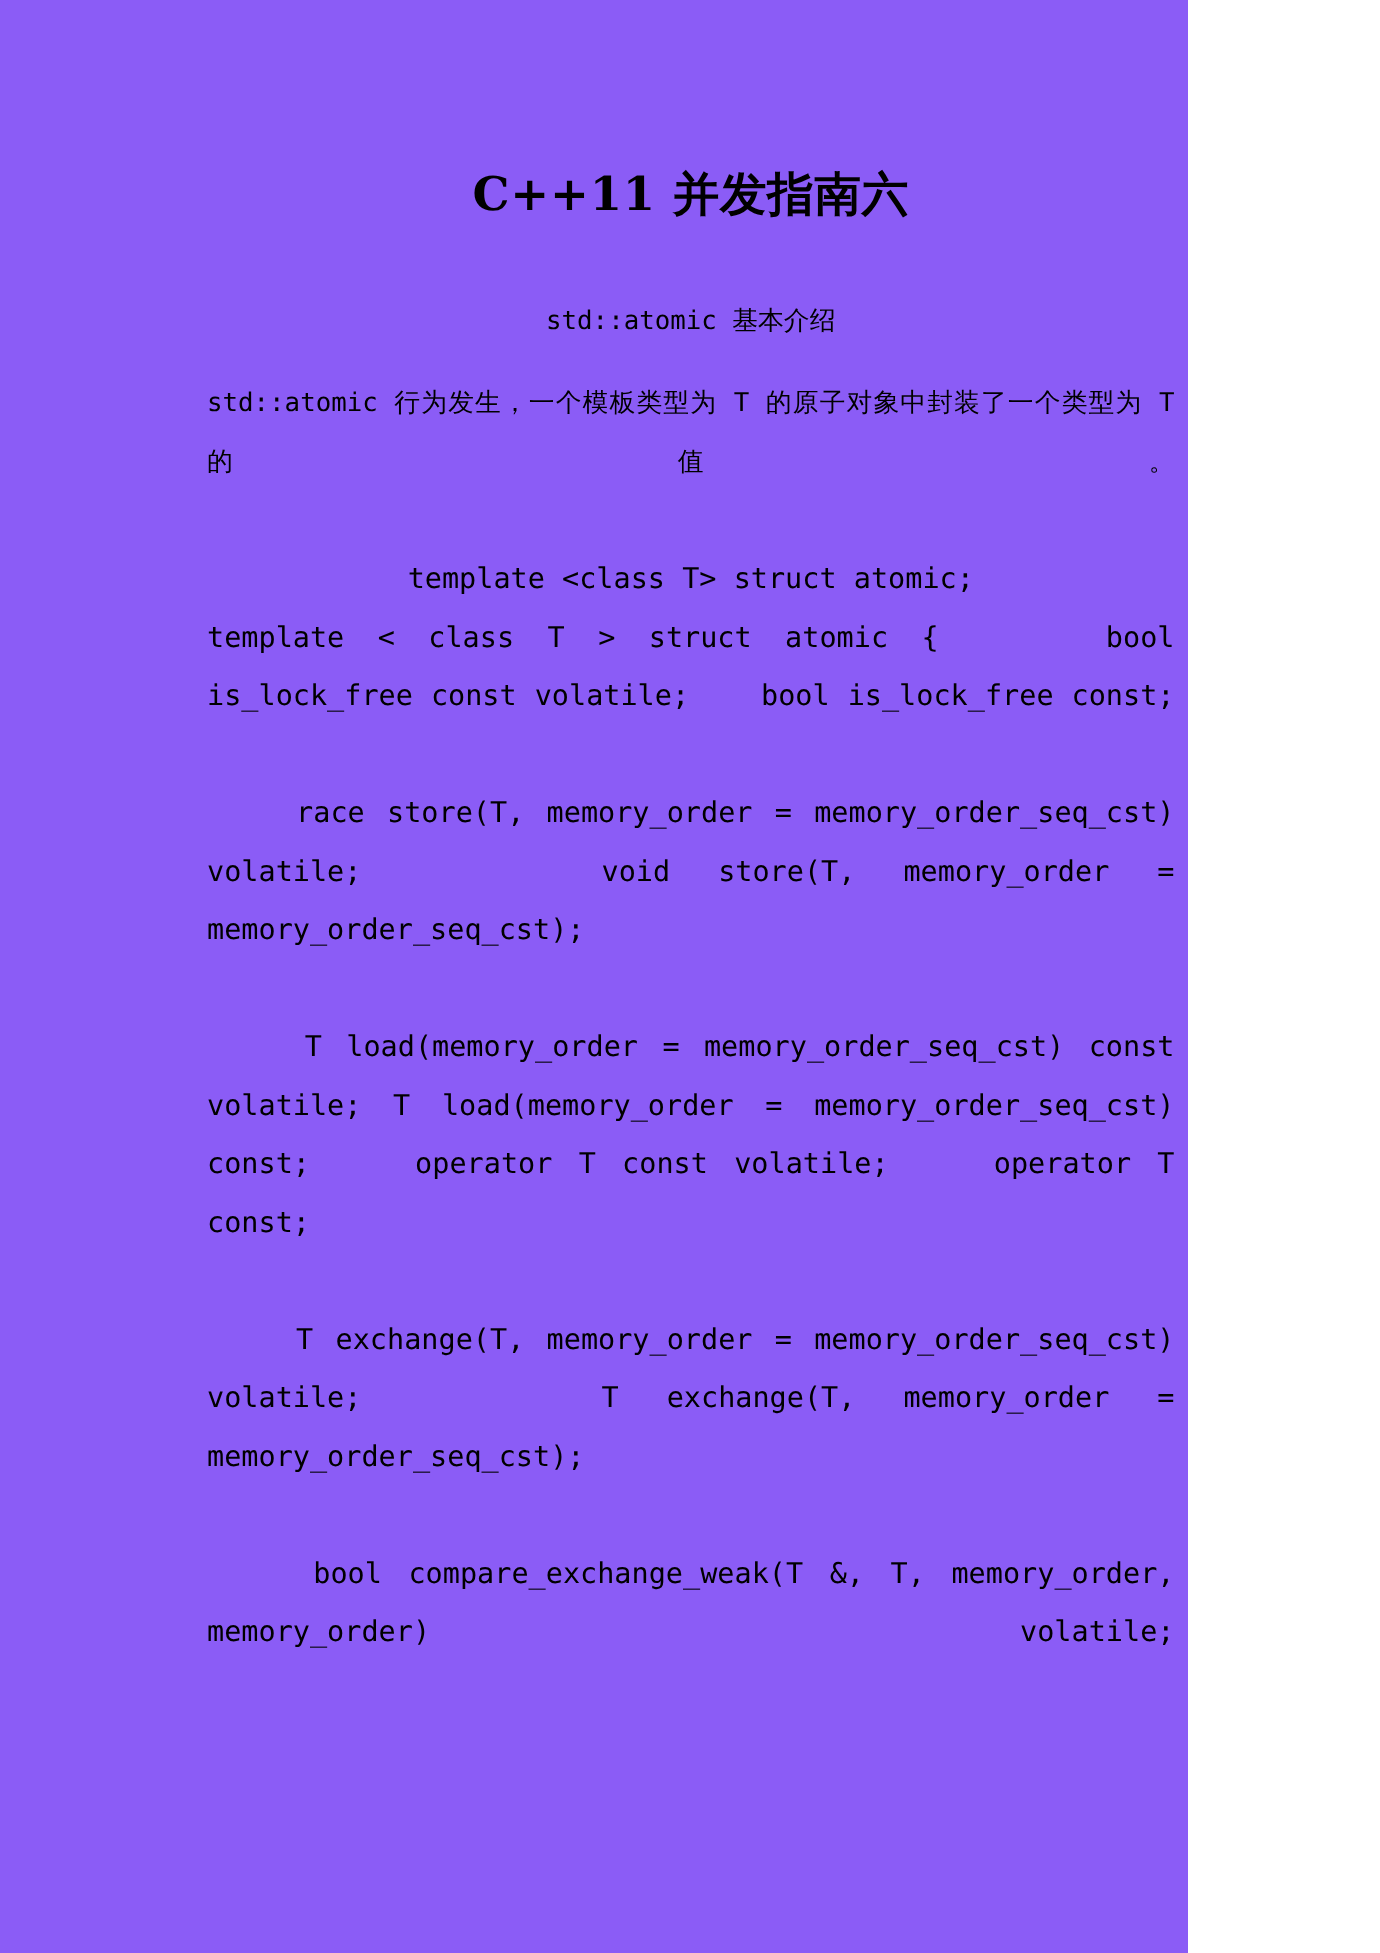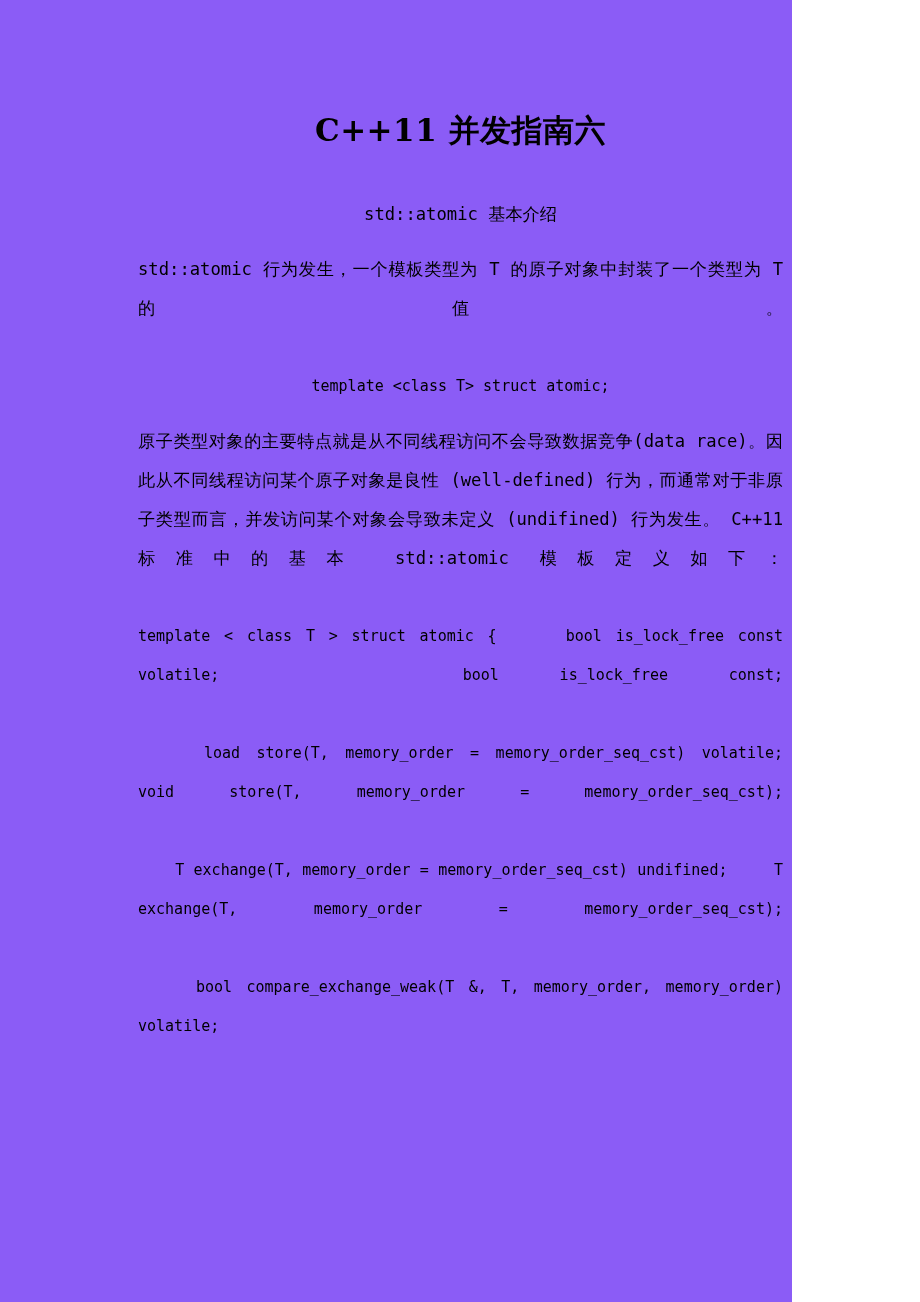--- a/index.html
+++ b/index.html
@@ -49,21 +49,21 @@
     word-spacing: 0;
     white-space: pre-wrap;
     hyphens: none;
   }
   .para.first-body { margin-top: 45px; }
   .gap { margin-top: 16px; }
   
   .code-para {
     margin: 0;
     padding: 0;
-    font-size: 15px;
+    font-size: 19px;
     line-height: 39px;
     text-align: justify;
     text-justify: inter-word;
     white-space: pre-wrap;
     word-spacing: 0;
   }
   .code-para::after {
     content: "";
     display: inline-block;
     width: 100%;
@@ -83,25 +83,25 @@
   <div class="content">
 
     <h1 class="doc-title">C++11 并发指南六</h1>
 
     <p class="para first-body nojust">std::atomic 基本介绍</p>
 
     <p class="para gap">std::atomic 行为发生，一个模板类型为 T 的原子对象中封装了一个类型为 T 的值。</p>
 
     <p class="code-para gap nojust">template &lt;class T&gt; struct atomic;</p>
 
-    <p class="para gap">原子类型对象的主要特点就是从不同线程访问不会导致数据竞争(data race)。因此从不同线程访问某个原子对象是良性 (well-defined) 行为，而通常对于非原子类型而言，并发访问某个对象会导致未定义 (undifined) 行为发生。 C++11 标准中的基本 std::atomic 模板定义如下：</p>
 
     <p class="code-para gap">template &lt; class T &gt; struct atomic {     bool is_lock_free const volatile;    bool is_lock_free const;</p>
 
-    <p class="code-para gap">    load store(T, memory_order = memory_order_seq_cst) volatile;     void store(T, memory_order = memory_order_seq_cst);</p>
+    <p class="code-para gap">    race store(T, memory_order = memory_order_seq_cst) volatile;     void store(T, memory_order = memory_order_seq_cst);</p>
 
+    <p class="code-para gap">    T load(memory_order = memory_order_seq_cst) const volatile; T load(memory_order = memory_order_seq_cst) const;    operator T const volatile;    operator T const;</p>
 
-    <p class="code-para gap">    T exchange(T, memory_order = memory_order_seq_cst) undifined;     T exchange(T, memory_order = memory_order_seq_cst);</p>
+    <p class="code-para gap">    T exchange(T, memory_order = memory_order_seq_cst) volatile;     T exchange(T, memory_order = memory_order_seq_cst);</p>
 
     <p class="code-para gap">    bool compare_exchange_weak(T &amp;, T, memory_order, memory_order) volatile;</p>
 
   </div>
 </div>
 
 </body></html>

